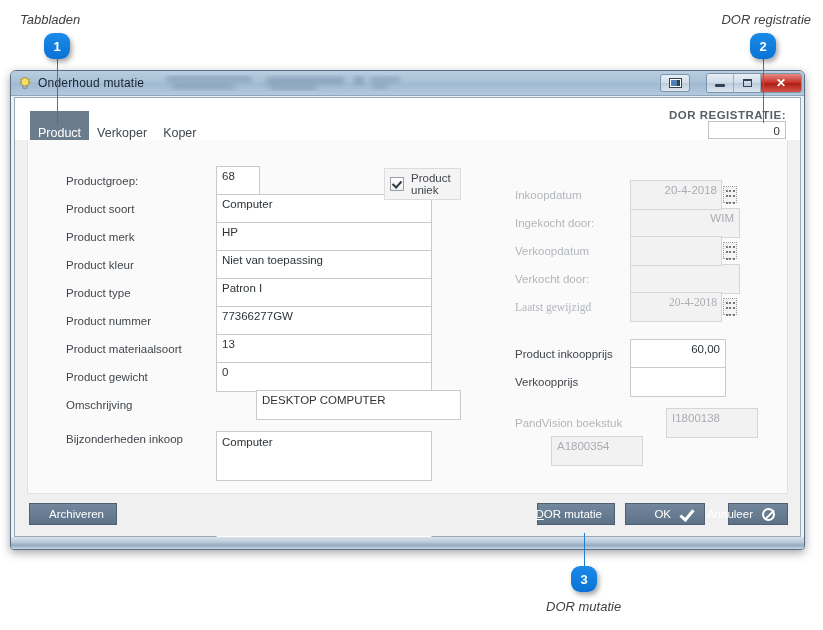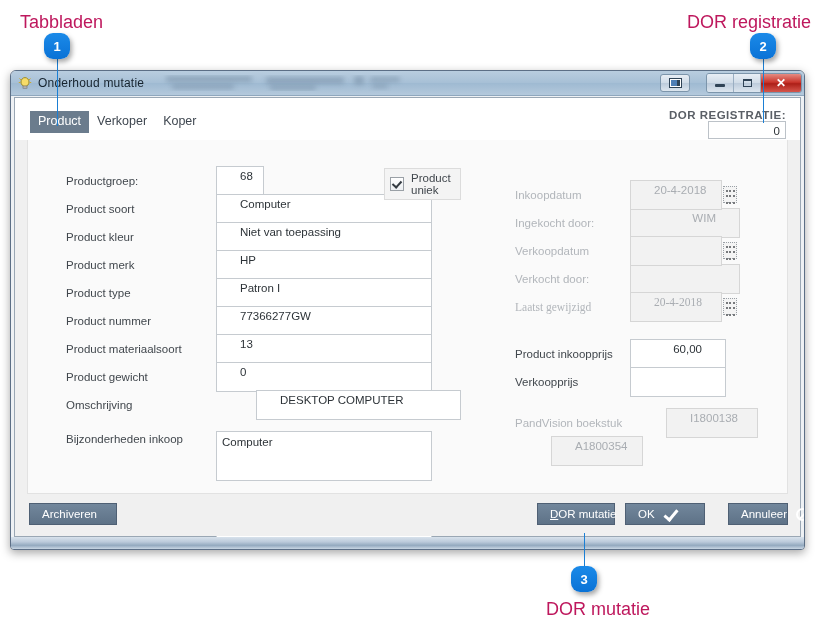--- a/index.html
+++ b/index.html
@@ -13,23 +13,24 @@
     font-family: "Liberation Sans", sans-serif;
     position: relative;
     overflow: hidden;
     -webkit-font-smoothing: antialiased;
   }
 
   
   .annot-label {
     position: absolute;
     font-family: "Liberation Sans", sans-serif;
-    font-size: 18px;
-    color: #be185d;
+    font-size: 13px;
+    color: #404040;
     white-space: nowrap;
+    font-style: italic;
   }
   .badge {
     position: absolute;
     width: 26px;
     height: 26px;
     border-radius: 9px;
     background: linear-gradient(180deg,#1b8ae8 0%,#0a72d6 100%);
     color: #ffffff;
     font-family: "Liberation Sans", sans-serif;
     font-size: 13px;
@@ -158,21 +159,21 @@
   }
   .tabs {
     position: absolute;
     left: 15px;
     top: 13px;
     display: flex;
     align-items: flex-end;
   }
   .tab {
     font-size: 12.5px;
-    padding: 4px 8px 5px 8px;
+    padding: 16px 8px 5px 8px;
     color: #3f4750;
     cursor: default;
     line-height: 1;
   }
   .tab.active {
     background: #6b7c8d;
     color: #ffffff;
   }
   .dor-reg {
     position: absolute;
@@ -228,21 +229,21 @@
   .col-left .flabel { width: 150px; }
   .col-right .flabel { width: 115px; }
   .col-right .frow.money .flabel { width: 115px; }
 
   .finput {
     height: 30px;
     border: 1px solid #c6cbd0;
     background: #ffffff;
     font-size: 11.5px;
     color: #2d3338;
-    padding: 0 23px;
+    padding: 0 5px;
     line-height: 18px;
     box-sizing: border-box;
     white-space: nowrap;
     overflow: hidden;
   }
   .col-left .finput { width: 216px; }
   .finput.tiny { width: 44px; }
   .finput.disabled {
     background: #f2f2f2;
     border-color: #d6d6d6;
@@ -289,21 +290,21 @@
     left: 3px; top: 1px;
     width: 4px; height: 7px;
     border: solid #333a41;
     border-width: 0 2px 2px 0;
     transform: rotate(42deg);
   }
   .chk-label { font-size: 11.5px; color: #41474d; }
 
   
   .datefield { position: relative; display: flex; align-items: center; }
-  .datefield .finput { width: 92px; padding-right: 4px; }
+  .datefield .finput { width: 92px; text-align: right; padding-right: 4px; }
   .cal-glyph {
     width: 14px; height: 17px;
     margin-left: 1px;
     border: 1px dotted #9aa0a6;
     background: #f4f4f4;
     position: relative;
     box-sizing: border-box;
     flex: 0 0 auto;
   }
   .cal-glyph:before {
@@ -332,21 +333,21 @@
   .btn {
     position: absolute;
     top: 9px;
     height: 22px;
     background: linear-gradient(180deg,#72879c 0%,#5e7287 100%);
     border: 1px solid #4f6074;
     color: #ffffff;
     font-size: 11.5px;
     display: flex;
     align-items: center;
-    justify-content: flex-start;
+    justify-content: flex-end;
     gap: 9px;
     padding: 0 12px;
     box-sizing: border-box;
     cursor: default;
     white-space: nowrap;
   }
   .btn.archiveren { left: 14px; width: 88px; }
   .btn.dor { right: 185px; width: 78px; }
   .btn.ok { right: 95px; width: 80px; }
   .btn.annuleer { right: 12px; width: 60px; }
@@ -457,26 +458,26 @@
             <span class="chkbox"></span>
             <span class="chk-label">Product uniek</span>
           </span>
         </div>
 
         <div class="frow">
           <span class="flabel">Product soort</span>
           <span class="finput">Computer</span>
         </div>
         <div class="frow">
+          <span class="flabel">Product merk</span>
+          <span class="finput">HP</span>
+        </div>
+        <div class="frow">
           <span class="flabel">Product kleur</span>
           <span class="finput">Niet van toepassing</span>
-        </div>
-        <div class="frow">
-          <span class="flabel">Product merk</span>
-          <span class="finput">HP</span>
         </div>
         <div class="frow">
           <span class="flabel">Product type</span>
           <span class="finput">Patron I</span>
         </div>
         <div class="frow">
           <span class="flabel">Product nummer</span>
           <span class="finput">77366277GW</span>
         </div>
         <div class="frow">

